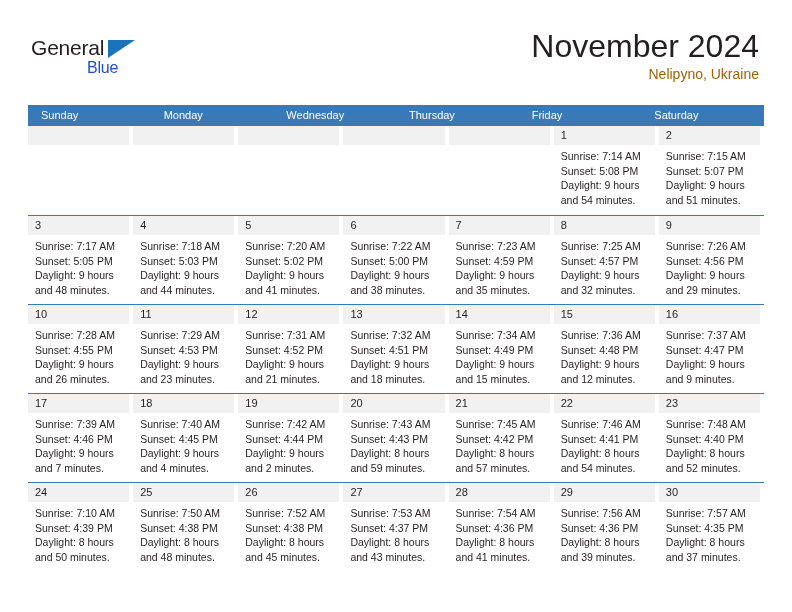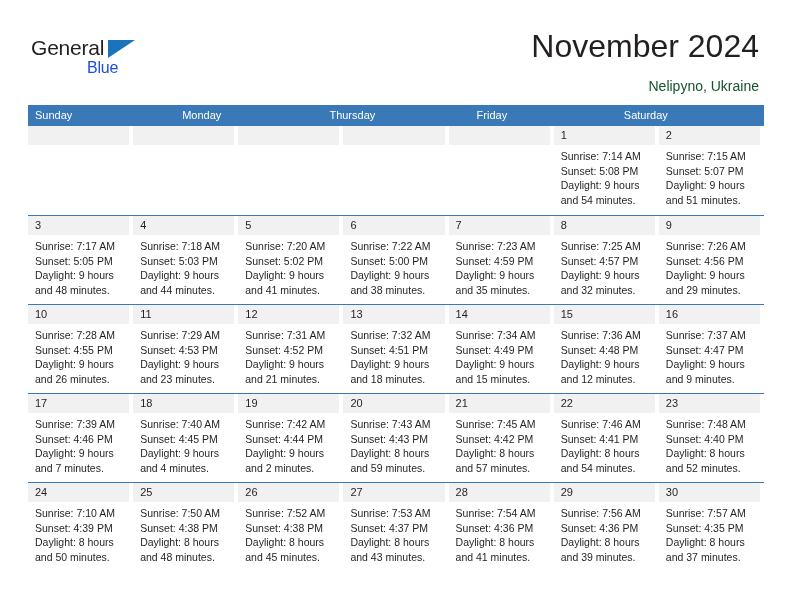--- a/index.html
+++ b/index.html
@@ -68,23 +68,23 @@
     top: 30px;
     text-align: right;
   }
   .cal-title {
     font-size: 32px;
     color: #231f20;
     line-height: 32px;
     white-space: nowrap;
   }
   .cal-subtitle {
-    margin-top: 16px;
+    margin-top: 4px;
     font-size: 14px;
-    color: #14532d;
+    color: #a16207;
     line-height: 17px;
     white-space: nowrap;
   }
 
   
   .calendar {
     position: absolute;
     left: 28px;
     top: 105px;
     width: 736px;
@@ -93,21 +93,21 @@
     display: flex;
     width: 100%;
     background: #3a79b8;
     height: 21px;
   }
   .weekday {
     flex: 1 1 0;
     color: #ffffff;
     font-size: 11px;
     line-height: 21px;
-    padding-left: 7px;
+    padding-left: 13px;
     white-space: nowrap;
     overflow: hidden;
   }
 
   .week-row {
     display: flex;
     width: 100%;
     border-top: 1.5px solid #3a79b8;
     height: 89px;
   }
@@ -157,20 +157,21 @@
       <div class="cal-subtitle">Nelipyno, Ukraine</div>
     </div>
 
   </div>
 
   <div class="calendar">
 
     <div class="weekday-row">
       <div class="weekday">Sunday</div>
       <div class="weekday">Monday</div>
+      <div class="weekday">Wednesday</div>
       <div class="weekday">Thursday</div>
       <div class="weekday">Friday</div>
       <div class="weekday">Saturday</div>
     </div>
 
     <div class="week-row first">
       <div class="day-cell empty">
         <div class="day-band">
             <div class="day-num"></div>
           </div>

